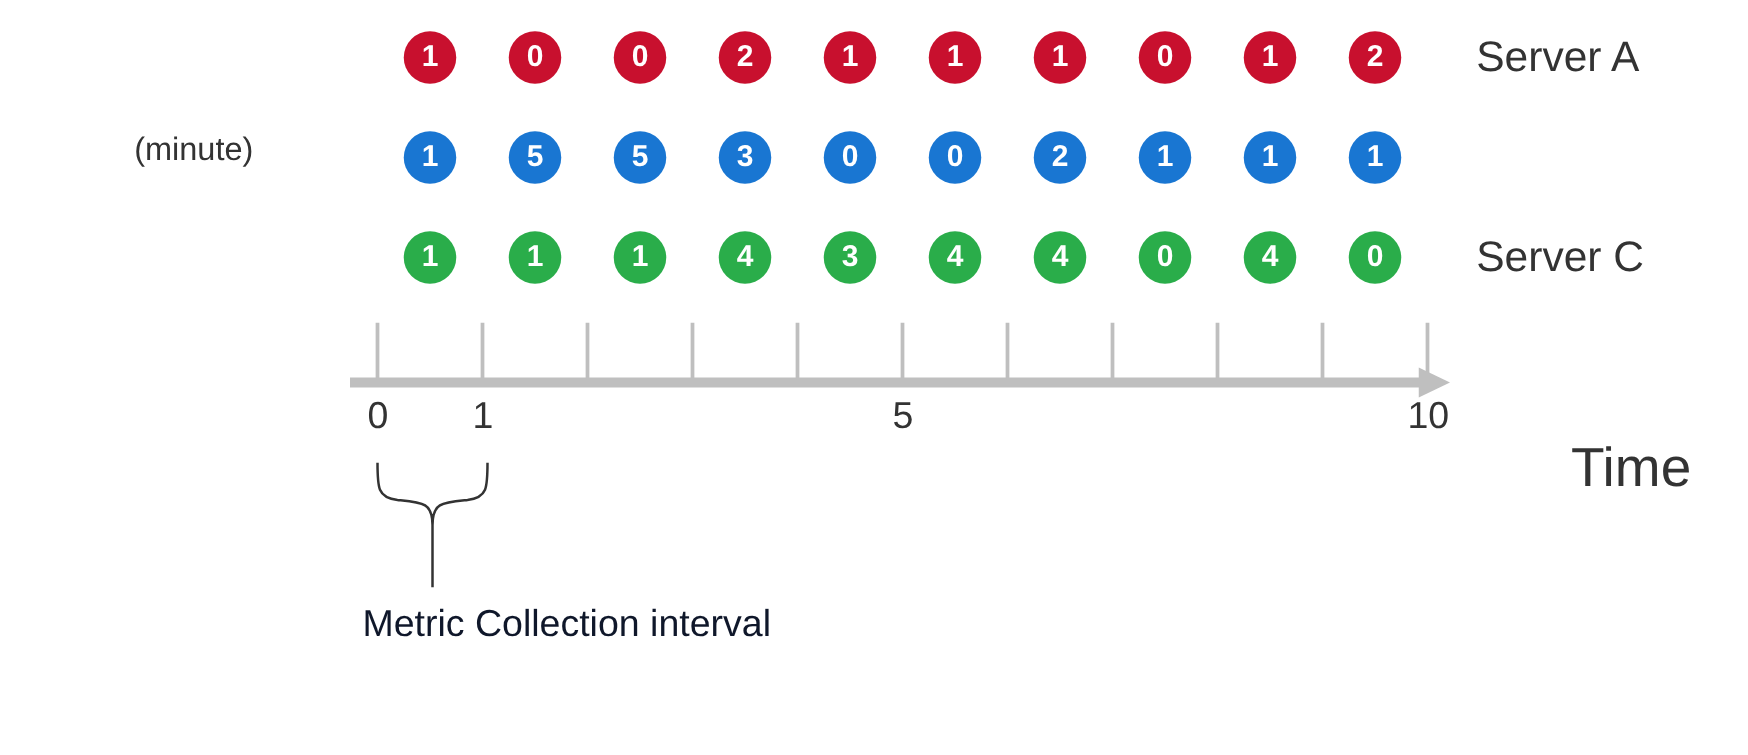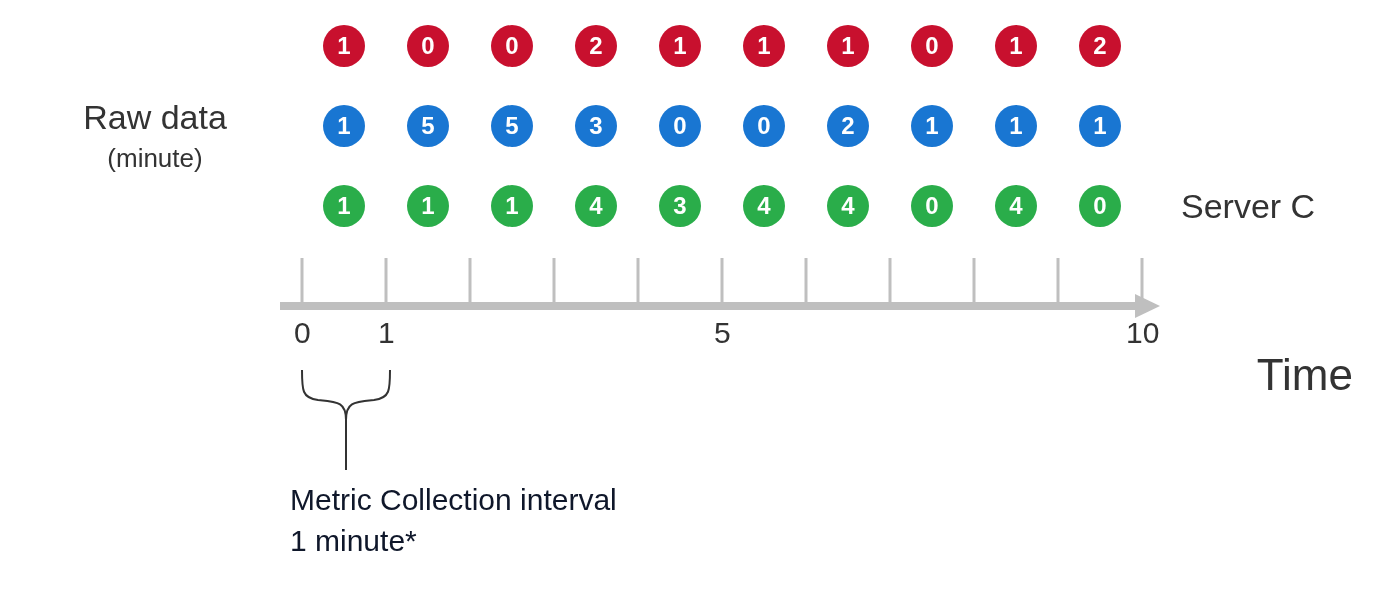--- a/index.html
+++ b/index.html
@@ -100,36 +100,36 @@
       color: #0f172a;
       line-height: 1.35;
     }
   </style>
 </head>
 <body>
 
 <div class="diagram">
 
   <div class="left-label">
-    <div class="title">Raw data</div>
     <div class="subtitle">(minute)</div>
   </div>
 
   <div class="data-rows">
     <div class="row">
       <div class="dot red">1</div>
       <div class="dot red">0</div>
       <div class="dot red">0</div>
       <div class="dot red">2</div>
       <div class="dot red">1</div>
       <div class="dot red">1</div>
       <div class="dot red">1</div>
       <div class="dot red">0</div>
       <div class="dot red">1</div>
       <div class="dot red">2</div>
+      <span class="server-label">Server A</span>
     </div>
     <div class="row">
       <div class="dot blue">1</div>
       <div class="dot blue">5</div>
       <div class="dot blue">5</div>
       <div class="dot blue">3</div>
       <div class="dot blue">0</div>
       <div class="dot blue">0</div>
       <div class="dot blue">2</div>
       <div class="dot blue">1</div>
@@ -177,16 +177,15 @@
 
   <div class="time-label">Time</div>
 
   <svg class="brace-svg" width="100" height="100">
     <path d="M 4 0 C 4 20, 4 28, 20 30 C 40 32, 48 32, 48 50 C 48 32, 56 32, 76 30 C 92 28, 92 20, 92 0" fill="none" stroke="#333" stroke-width="2"></path>
     <line x1="48" y1="50" x2="48" y2="100" stroke="#333" stroke-width="2"></line>
   </svg>
 
   <div class="metric-text">
     <div>Metric Collection interval</div>
-    <div>1 minute*</div>
   </div>
 
 </div>
 
 </body></html>

